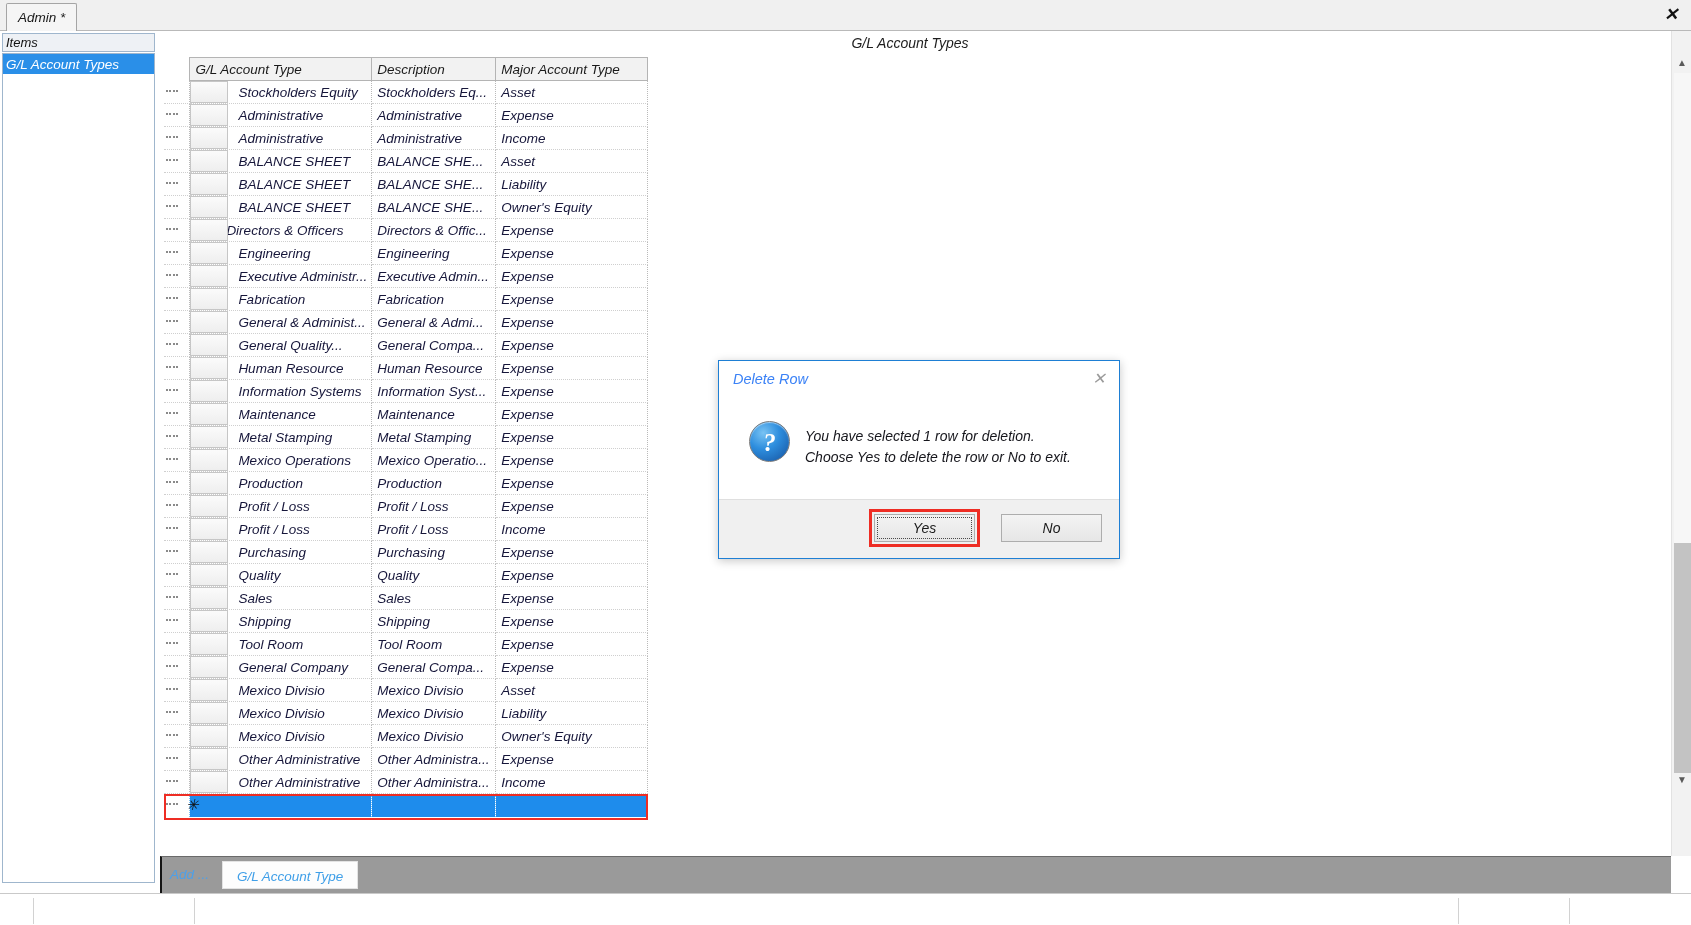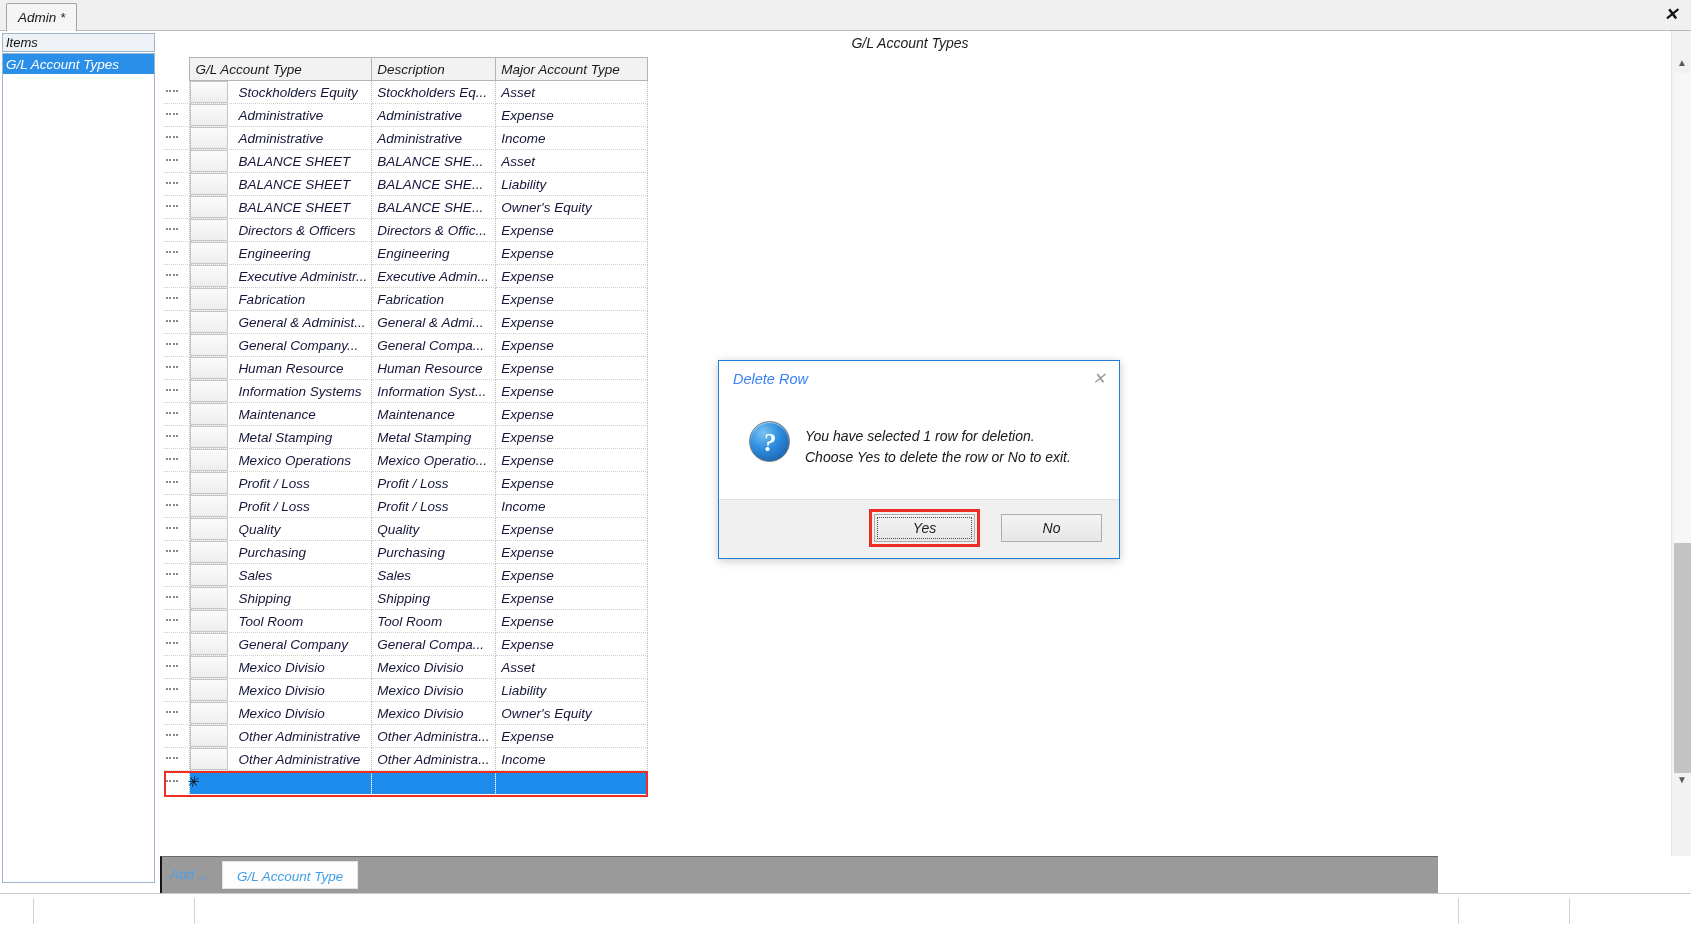--- a/index.html
+++ b/index.html
@@ -190,21 +190,21 @@
   }
   .vscroll .track-lower {
     position: absolute; left: 2px; top: 512px;
     width: 17px; height: 230px;
     background: #c3c3c3;
   }
 
   
   .addbar {
     position: absolute; left: 160px; top: 856px;
-    width: 1278px; height: 37px;
+    width: 1511px; height: 37px;
     background: #9a9a9a;
     border-top: 1px solid #6a6a6a;
     border-left: 2px solid #141414;
   }
   .add-label {
     position: absolute; left: 8px; top: 10px;
     font-size: 13.5px; color: #4ea0e8;
   }
   .add-chip {
     position: absolute; left: 60px; top: 4px;
@@ -389,21 +389,21 @@
                 <span class="dots"></span>
               </td>
               <td style="width: 182px; position: relative; padding-left: 48px;"><span class="rowbtn" style="position: absolute; left: 0px; top: 0px; margin-left: 0px;"></span><span>BALANCE SHEET</span></td>
               <td class="cell-desc" style="width: 124px;">BALANCE  SHE...</td>
               <td style="width: 152px;">Owner's Equity</td>
             </tr>
             <tr>
               <td class="gutter">
                 <span class="dots"></span>
               </td>
-              <td style="width: 182px; position: relative; padding-left: 48px;"><span class="rowbtn" style="position: absolute; left: 0px; top: 0px; margin-left: 0px;"></span><span>Directors &amp; Officers</span></td>
+              <td style="width: 182px; position: relative; padding-left: 36px;"><span class="rowbtn" style="position: absolute; left: 0px; top: 0px; margin-left: 0px;"></span><span>Directors &amp; Officers</span></td>
               <td class="cell-desc" style="width: 124px;">Directors &amp; Offic...</td>
               <td style="width: 152px;">Expense</td>
             </tr>
             <tr>
               <td class="gutter">
                 <span class="dots"></span>
               </td>
               <td style="width: 182px; position: relative; padding-left: 48px;"><span class="rowbtn" style="position: absolute; left: 0px; top: 0px; margin-left: 0px;"></span><span>Engineering</span></td>
               <td class="cell-desc" style="width: 124px;">Engineering</td>
               <td style="width: 152px;">Expense</td>
@@ -429,21 +429,21 @@
                 <span class="dots"></span>
               </td>
               <td style="width: 182px; position: relative; padding-left: 48px;"><span class="rowbtn" style="position: absolute; left: 0px; top: 0px; margin-left: 0px;"></span><span>General &amp; Administ...</span></td>
               <td class="cell-desc" style="width: 124px;">General &amp; Admi...</td>
               <td style="width: 152px;">Expense</td>
             </tr>
             <tr>
               <td class="gutter">
                 <span class="dots"></span>
               </td>
-              <td style="width: 182px; position: relative; padding-left: 48px;"><span class="rowbtn" style="position: absolute; left: 0px; top: 0px; margin-left: 0px;"></span><span>General Company...</span></td>
+              <td style="width: 182px; position: relative; padding-left: 48px;"><span class="rowbtn" style="position: absolute; left: 0px; top: 0px; margin-left: 0px;"></span><span>General Quality...</span></td>
               <td class="cell-desc" style="width: 124px;">General  Compa...</td>
               <td style="width: 152px;">Expense</td>
             </tr>
             <tr>
               <td class="gutter">
                 <span class="dots"></span>
               </td>
               <td style="width: 182px; position: relative; padding-left: 48px;"><span class="rowbtn" style="position: absolute; left: 0px; top: 0px; margin-left: 0px;"></span><span>Human Resource</span></td>
               <td class="cell-desc" style="width: 124px;">Human Resource</td>
               <td style="width: 152px;">Expense</td>
@@ -471,20 +471,28 @@
               <td style="width: 182px; position: relative; padding-left: 48px;"><span class="rowbtn" style="position: absolute; left: 0px; top: 0px; margin-left: 0px;"></span><span>Metal Stamping</span></td>
               <td class="cell-desc" style="width: 124px;">Metal Stamping</td>
               <td style="width: 152px;">Expense</td>
             </tr>
             <tr>
               <td class="gutter">
                 <span class="dots"></span>
               </td>
               <td style="width: 182px; position: relative; padding-left: 48px;"><span class="rowbtn" style="position: absolute; left: 0px; top: 0px; margin-left: 0px;"></span><span>Mexico Operations</span></td>
               <td class="cell-desc" style="width: 124px;">Mexico Operatio...</td>
+              <td style="width: 152px;">Expense</td>
+            </tr>
+            <tr>
+              <td class="gutter">
+                <span class="dots"></span>
+              </td>
+              <td style="width: 182px; position: relative; padding-left: 48px;"><span class="rowbtn" style="position: absolute; left: 0px; top: 0px; margin-left: 0px;"></span><span>Production</span></td>
+              <td class="cell-desc" style="width: 124px;">Production</td>
               <td style="width: 152px;">Expense</td>
             </tr>
             <tr>
               <td class="gutter">
                 <span class="dots"></span>
               </td>
               <td style="width: 182px; position: relative; padding-left: 48px;"><span class="rowbtn" style="position: absolute; left: 0px; top: 0px; margin-left: 0px;"></span><span>Profit / Loss</span></td>
               <td class="cell-desc" style="width: 124px;">Profit / Loss</td>
               <td style="width: 152px;">Expense</td>
             </tr>
@@ -493,30 +501,30 @@
                 <span class="dots"></span>
               </td>
               <td style="width: 182px; position: relative; padding-left: 48px;"><span class="rowbtn" style="position: absolute; left: 0px; top: 0px; margin-left: 0px;"></span><span>Profit / Loss</span></td>
               <td class="cell-desc" style="width: 124px;">Profit / Loss</td>
               <td style="width: 152px;">Income</td>
             </tr>
             <tr>
               <td class="gutter">
                 <span class="dots"></span>
               </td>
+              <td style="width: 182px; position: relative; padding-left: 48px;"><span class="rowbtn" style="position: absolute; left: 0px; top: 0px; margin-left: 0px;"></span><span>Purchasing</span></td>
+              <td class="cell-desc" style="width: 124px;">Purchasing</td>
+              <td style="width: 152px;">Expense</td>
+            </tr>
+            <tr>
+              <td class="gutter">
+                <span class="dots"></span>
+              </td>
               <td style="width: 182px; position: relative; padding-left: 48px;"><span class="rowbtn" style="position: absolute; left: 0px; top: 0px; margin-left: 0px;"></span><span>Quality</span></td>
               <td class="cell-desc" style="width: 124px;">Quality</td>
-              <td style="width: 152px;">Expense</td>
-            </tr>
-            <tr>
-              <td class="gutter">
-                <span class="dots"></span>
-              </td>
-              <td style="width: 182px; position: relative; padding-left: 48px;"><span class="rowbtn" style="position: absolute; left: 0px; top: 0px; margin-left: 0px;"></span><span>Purchasing</span></td>
-              <td class="cell-desc" style="width: 124px;">Purchasing</td>
               <td style="width: 152px;">Expense</td>
             </tr>
             <tr>
               <td class="gutter">
                 <span class="dots"></span>
               </td>
               <td style="width: 182px; position: relative; padding-left: 48px;"><span class="rowbtn" style="position: absolute; left: 0px; top: 0px; margin-left: 0px;"></span><span>Sales</span></td>
               <td class="cell-desc" style="width: 124px;">Sales</td>
               <td style="width: 152px;">Expense</td>
             </tr>

